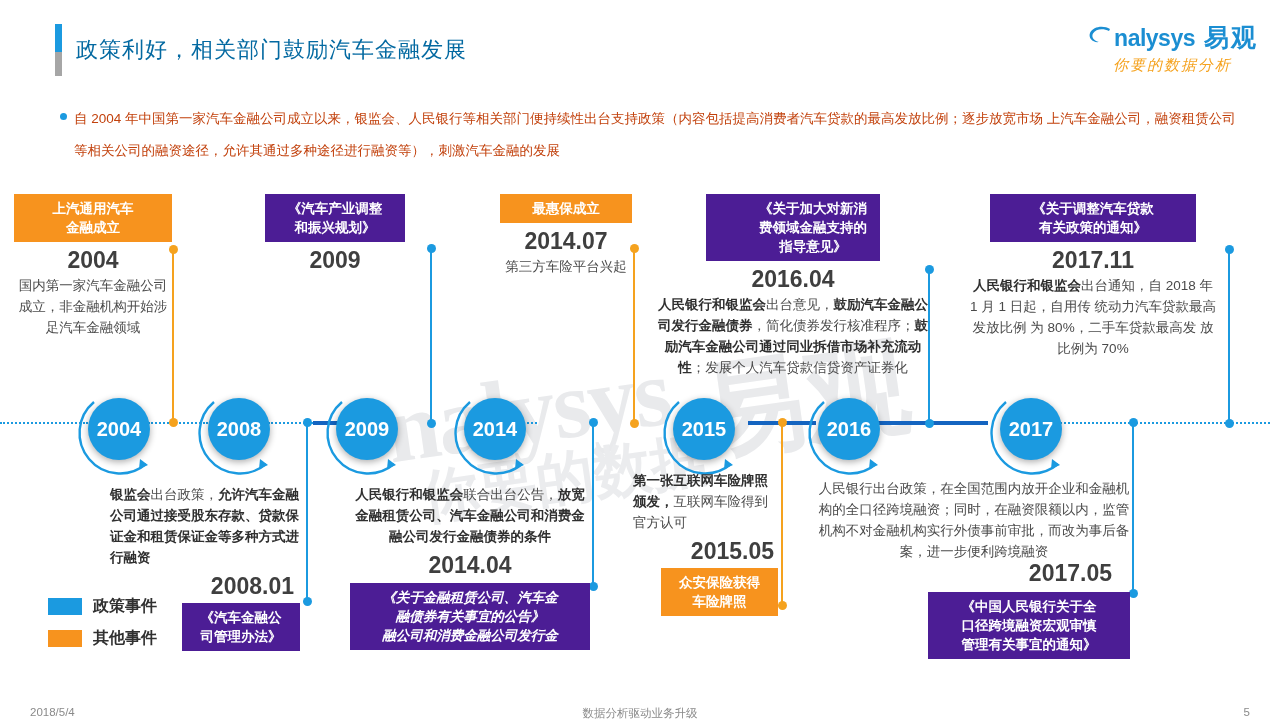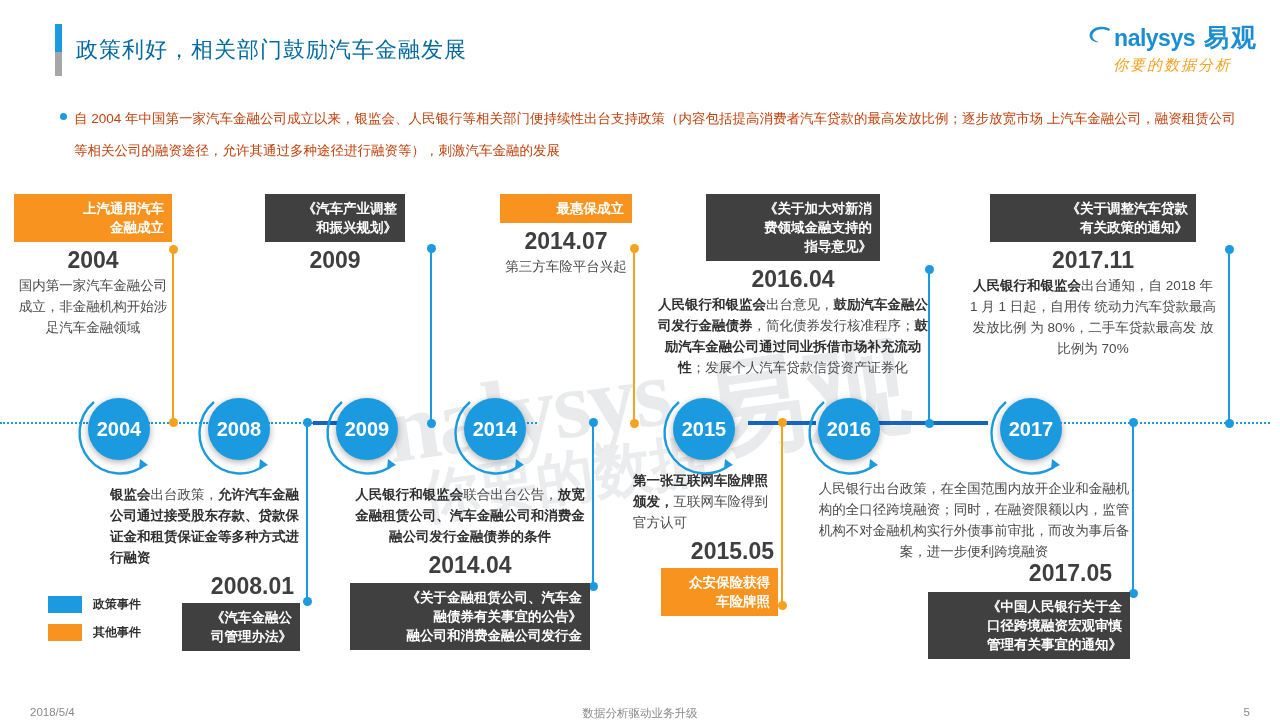--- a/index.html
+++ b/index.html
@@ -76,38 +76,38 @@
   .conn .dot{position:absolute;width:9px;height:9px;border-radius:50%;left:-3.5px;}
   .conn.blue .line{background:#1b9ae0;}
   .conn.blue .dot{background:#1b9ae0;}
   .conn.orange .line{background:#f5a21e;}
   .conn.orange .dot{background:#f5a21e;}
 
   
   .card{position:absolute;z-index:5;}
   .tag{
     color:#fff;font-size:13.5px;font-weight:bold;line-height:19px;
-    padding:5px 8px;text-align:right;
-  }
-  .tag.blue{background:#404040;}
+    padding:5px 8px;text-align:center;
+  }
+  .tag.blue{background:#4c1d95;}
   .tag.orange{background:#f7931e;}
   .year{
     font-size:23px;font-weight:bold;color:#3f3f3f;text-align:center;
     line-height:30px;margin-top:3px;font-family:"Liberation Sans",sans-serif;
   }
   .desc{font-size:13.5px;line-height:21px;color:#4a4a4a;text-align:center;}
   .desc b{font-weight:bold;color:#2f2f2f;}
 
   
   .legend{position:absolute;left:48px;top:596px;z-index:6;}
   .legend-row{display:flex;align-items:center;margin-bottom:11px;}
   .legend-sw{width:34px;height:17px;margin-right:11px;}
   .legend-sw.blue{background:#1b9ae0;}
   .legend-sw.orange{background:#f7931e;}
-  .legend-label{font-size:12px;font-weight:bold;color:#303030;}
+  .legend-label{font-size:16px;font-weight:bold;color:#303030;}
 
   
   .footer{position:absolute;left:0;bottom:14px;width:1280px;z-index:6;
     font-size:11.5px;color:#8a8a8a;}
   .f-date{position:absolute;left:30px;}
   .f-mid{position:absolute;left:0;width:1280px;text-align:center;}
   .f-page{position:absolute;right:30px;}
 </style>
 </head>
 <body>
@@ -317,21 +317,21 @@
       <div>《汽车金融公</div>
       <div>司管理办法》</div>
     </div>
   </div>
 
   <div class="card" style="left:350px;top:484px;width:240px;">
     <div class="desc">
       <b>人民银行和银监会</b><span>联合出台公告，</span><b>放宽金融租赁公司、汽车金融公司和消费金融公司发行金融债券的条件</b>
     </div>
     <div class="year">2014.04</div>
-    <div class="tag blue" style="margin-top:3px;">
+    <div class="tag blue" style="margin-top:3px;font-style:italic;">
       <div>《关于金融租赁公司、汽车金</div>
       <div>融债券有关事宜的公告》</div>
       <div>融公司和消费金融公司发行金</div>
     </div>
   </div>
 
   <div class="card" style="left:633px;top:470px;width:145px;">
     <div class="desc" style="text-align:left;">
       <b>第一张互联网车险牌照颁发，</b><span>互联网车险得到官方认可</span>
     </div>

